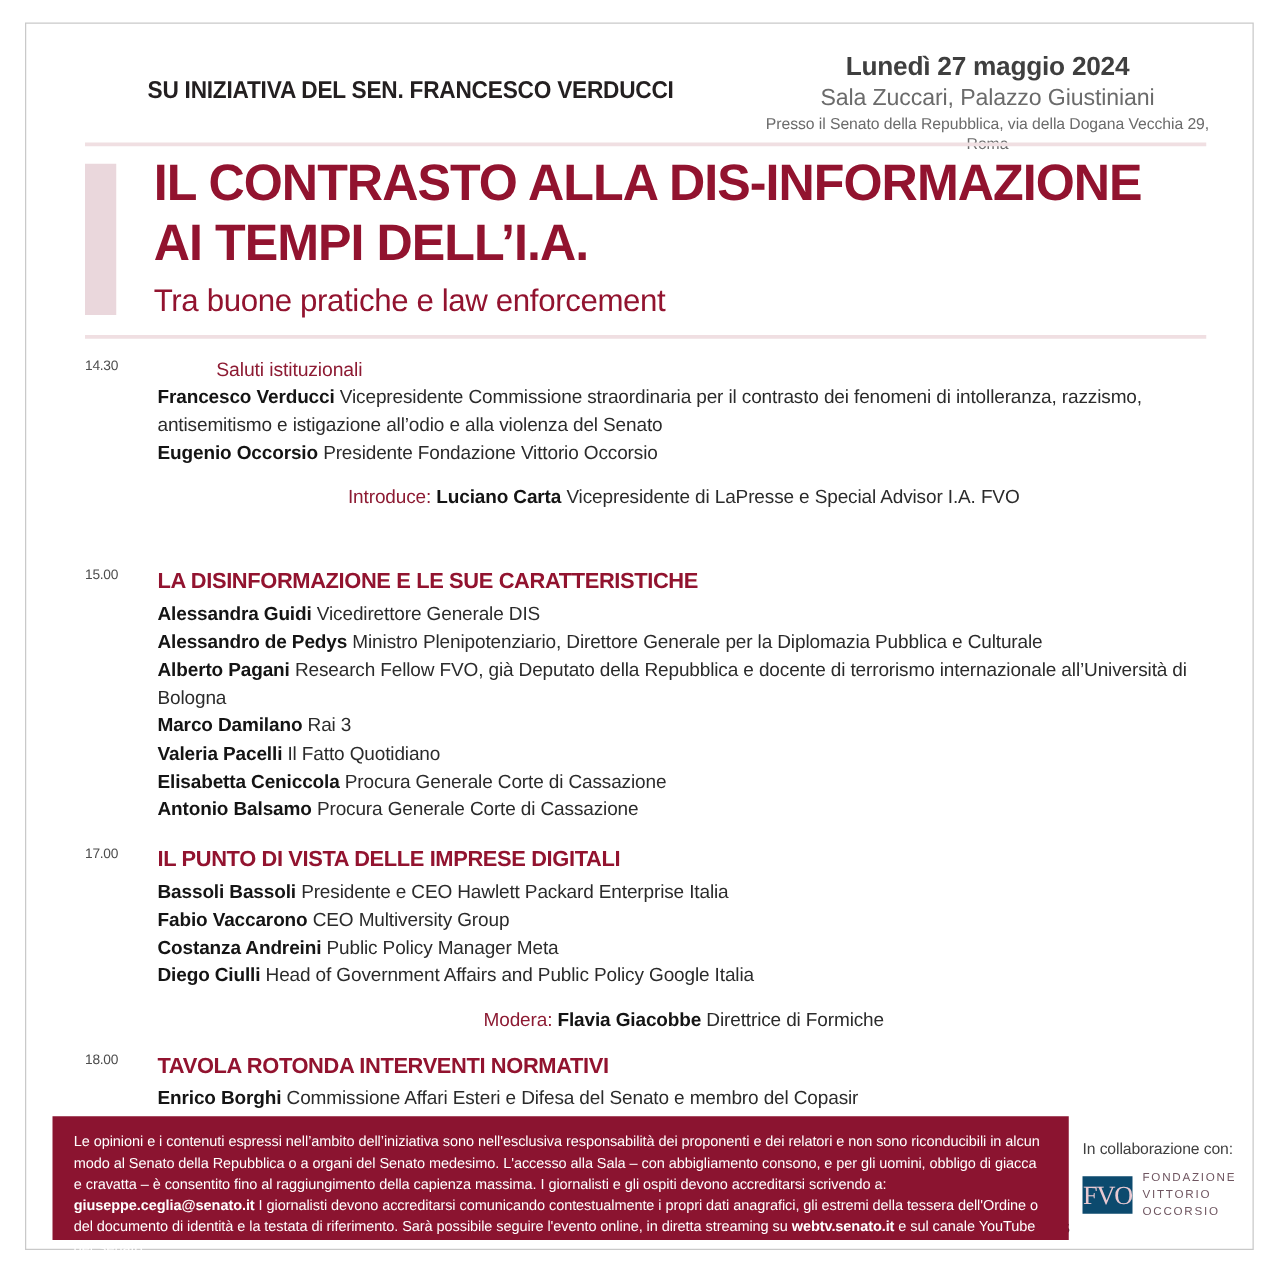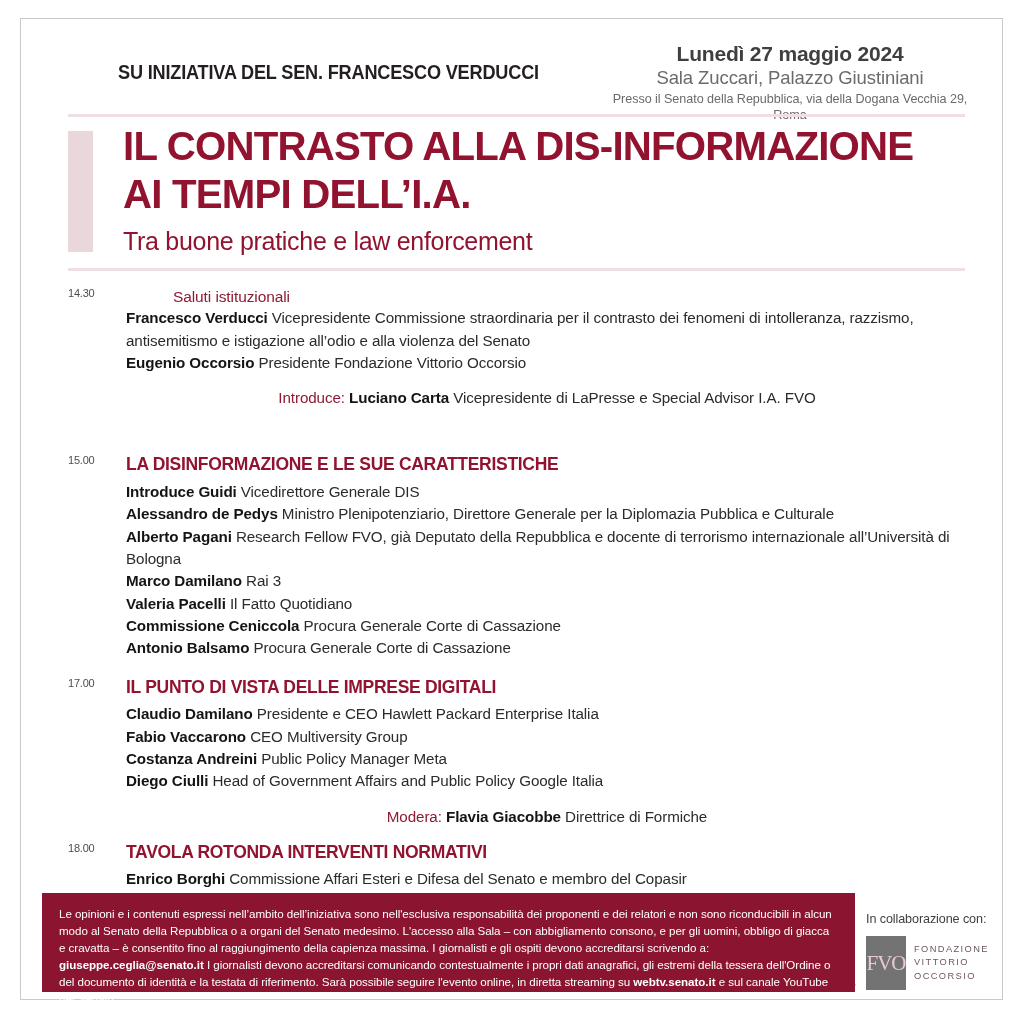--- a/index.html
+++ b/index.html
@@ -236,22 +236,22 @@
     letter-spacing: -0.1px;
     white-space: nowrap;
   }
   .logo-row {
     display: flex;
     align-items: center;
     margin-top: 10px;
   }
   .logo-mark {
     width: 40px;
-    height: 54px;
-    background: #737373;
+    height: 30px;
+    background: #0c4a6e;
     position: relative;
     flex: 0 0 auto;
   }
   .logo-mark .fvo {
     position: absolute;
     left: 0; top: 0;
     width: 100%; height: 100%;
     display: flex;
     align-items: center;
     justify-content: center;
@@ -306,35 +306,35 @@
         <div class="person"><span class="nm">Francesco Verducci</span> <span class="rl">Vicepresidente Commissione straordinaria per il contrasto dei fenomeni di intolleranza, razzismo, antisemitismo e istigazione all’odio e alla violenza del Senato</span></div>
         <div class="person"><span class="nm">Eugenio Occorsio</span> <span class="rl">Presidente Fondazione Vittorio Occorsio</span></div>
         <div class="moderator"><span>Introduce:</span> <span class="nm">Luciano Carta</span> <span class="rl">Vicepresidente di LaPresse e Special Advisor I.A. FVO</span></div>
       </div>
     </div>
 
     <div class="block" id="block-1500">
       <div class="time">15.00</div>
       <div class="bcontent">
         <div class="block-heading">LA DISINFORMAZIONE E LE SUE CARATTERISTICHE</div>
-        <div class="person"><span class="nm">Introduce Guidi</span> <span class="rl">Vicedirettore Generale DIS</span></div>
+        <div class="person"><span class="nm">Alessandra Guidi</span> <span class="rl">Vicedirettore Generale DIS</span></div>
         <div class="person"><span class="nm">Alessandro de Pedys</span> <span class="rl">Ministro Plenipotenziario, Direttore Generale per la Diplomazia Pubblica e Culturale</span></div>
         <div class="person"><span class="nm">Alberto Pagani</span> <span class="rl">Research Fellow FVO, già Deputato della Repubblica e docente di terrorismo internazionale all’Università di Bologna</span></div>
         <div class="person"><span class="nm">Marco Damilano</span> <span class="rl">Rai 3</span></div>
         <div class="person"><span class="nm">Valeria Pacelli</span> <span class="rl">Il Fatto Quotidiano</span></div>
-        <div class="person"><span class="nm">Commissione Ceniccola</span> <span class="rl">Procura Generale Corte di Cassazione</span></div>
+        <div class="person"><span class="nm">Elisabetta Ceniccola</span> <span class="rl">Procura Generale Corte di Cassazione</span></div>
         <div class="person"><span class="nm">Antonio Balsamo</span> <span class="rl">Procura Generale Corte di Cassazione</span></div>
       </div>
     </div>
 
     <div class="block" id="block-1700">
       <div class="time">17.00</div>
       <div class="bcontent">
         <div class="block-heading">IL PUNTO DI VISTA DELLE IMPRESE DIGITALI</div>
-        <div class="person"><span class="nm">Claudio Damilano</span> <span class="rl">Presidente e CEO Hawlett Packard Enterprise Italia</span></div>
+        <div class="person"><span class="nm">Bassoli Bassoli</span> <span class="rl">Presidente e CEO Hawlett Packard Enterprise Italia</span></div>
         <div class="person"><span class="nm">Fabio Vaccarono</span> <span class="rl">CEO Multiversity Group</span></div>
         <div class="person"><span class="nm">Costanza Andreini</span> <span class="rl">Public Policy Manager Meta</span></div>
         <div class="person"><span class="nm">Diego Ciulli</span> <span class="rl">Head of Government Affairs and Public Policy Google Italia</span></div>
         <div class="moderator"><span>Modera:</span> <span class="nm">Flavia Giacobbe</span> <span class="rl">Direttrice di Formiche</span></div>
       </div>
     </div>
 
     <div class="block" id="block-1800">
       <div class="time">18.00</div>
       <div class="bcontent">

